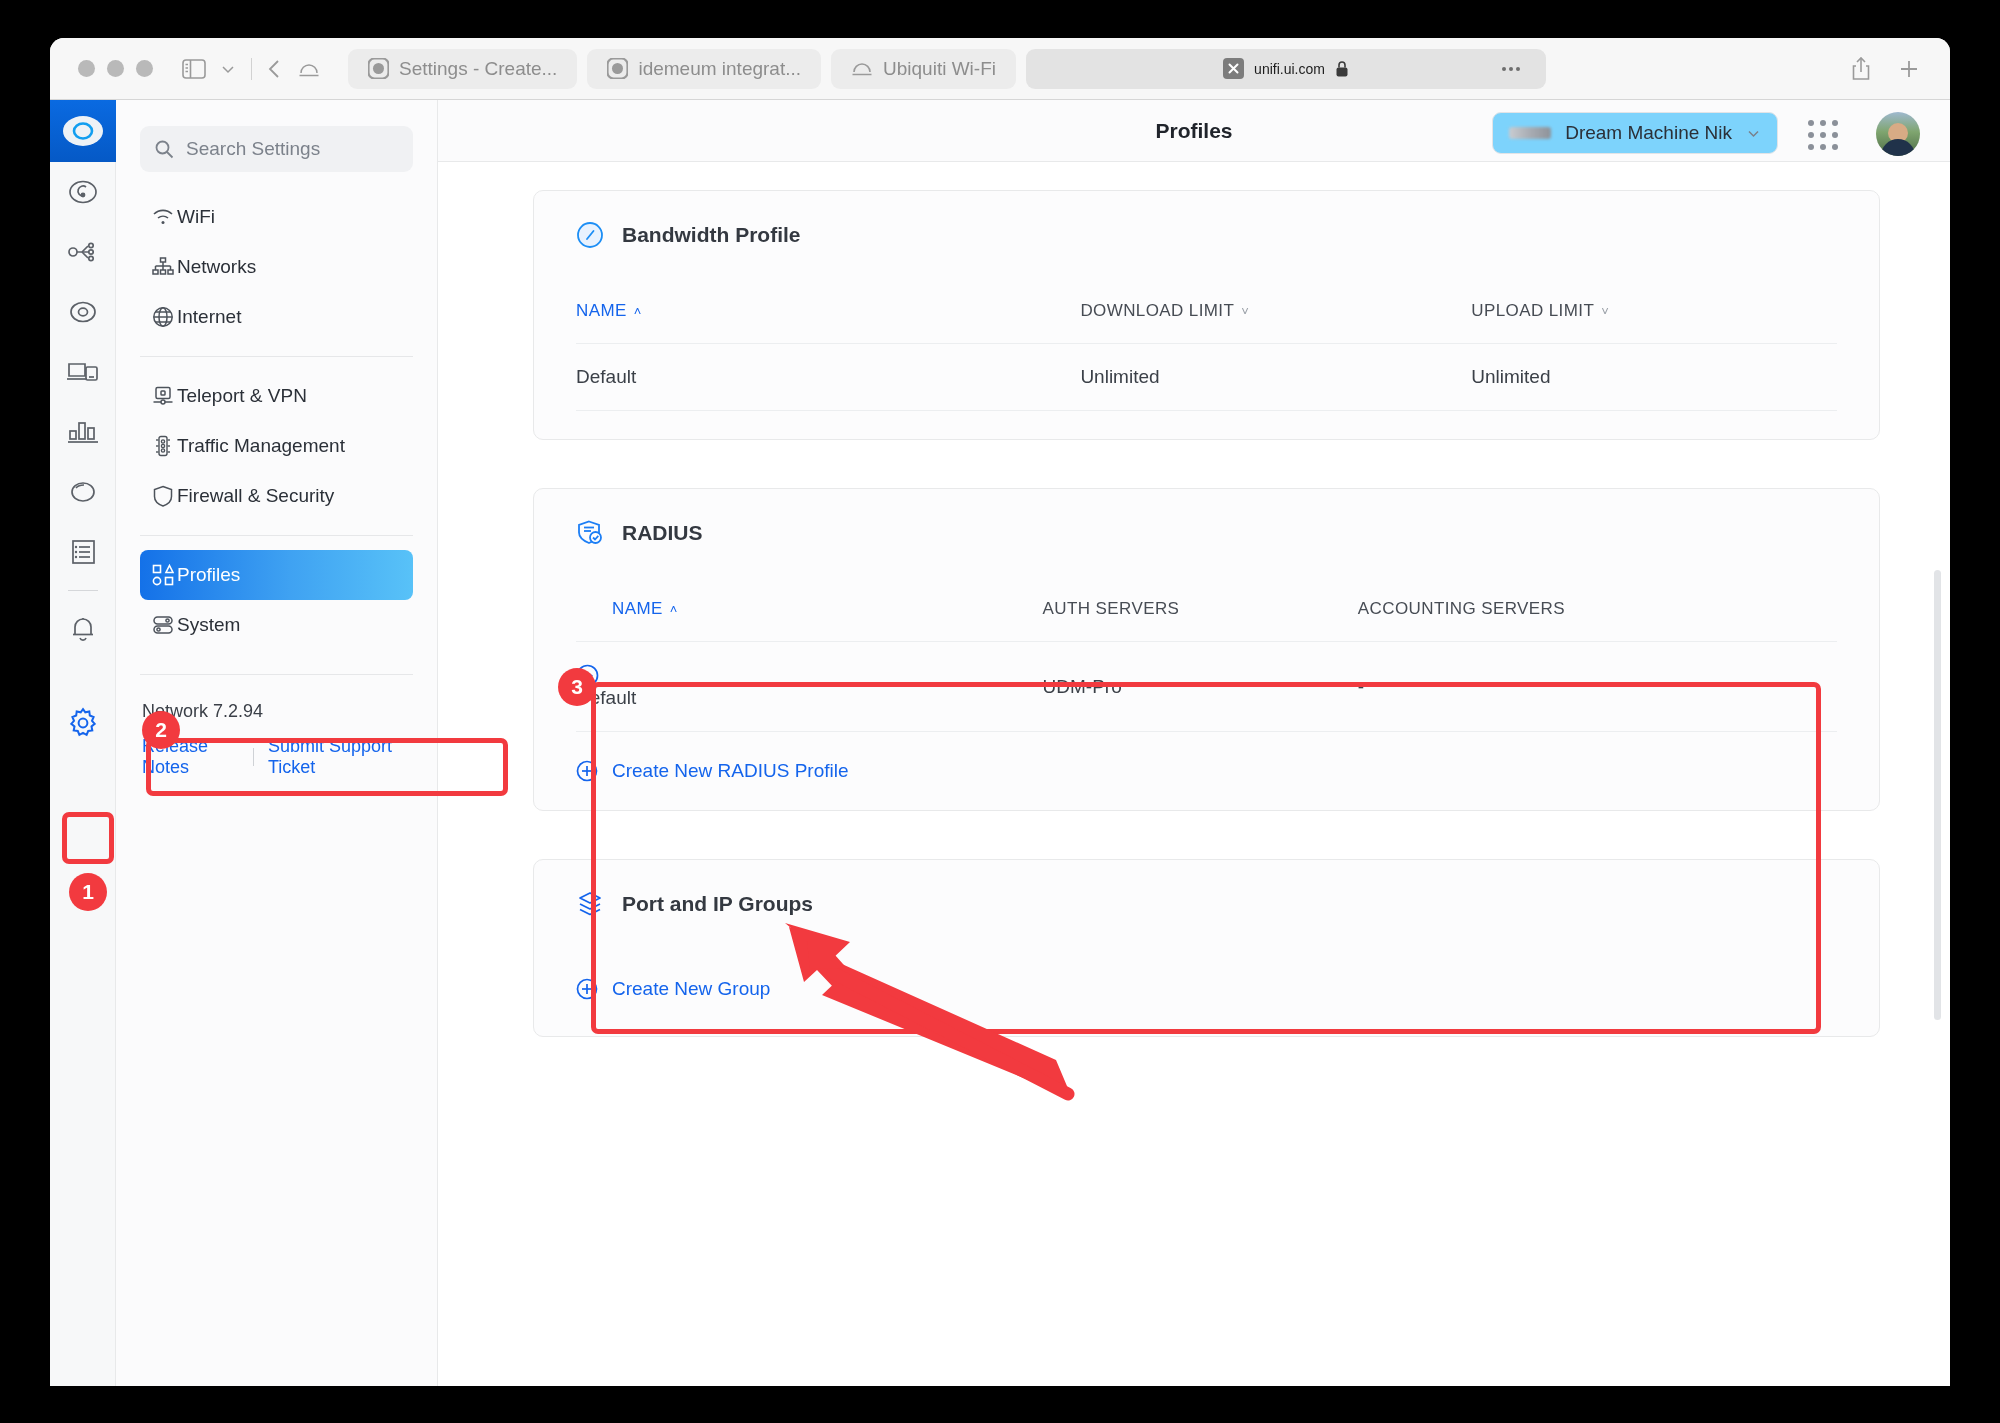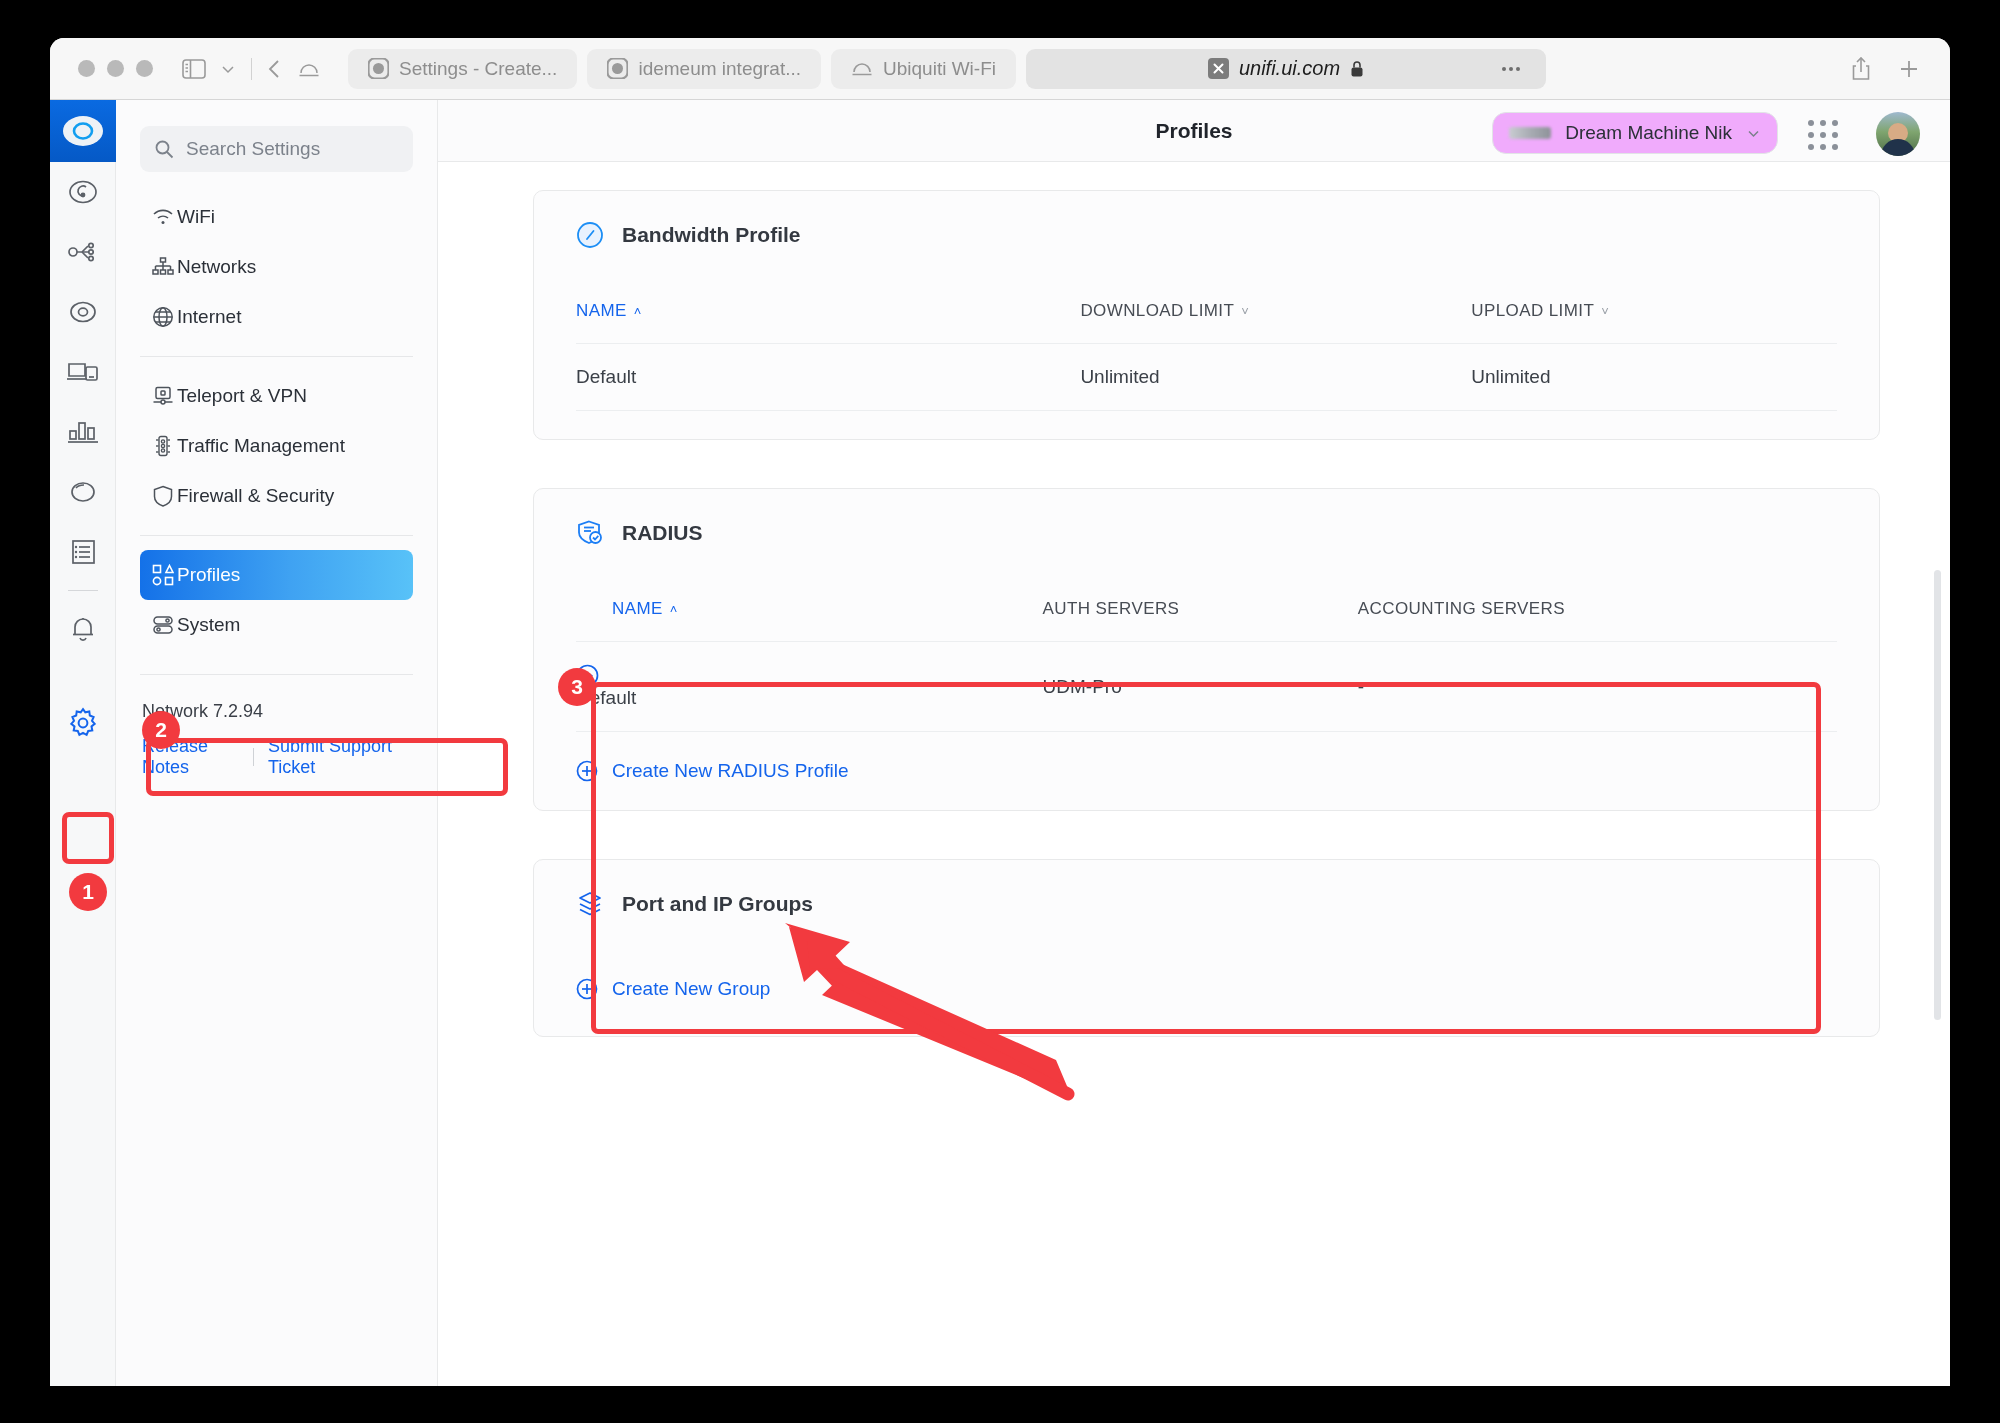--- a/index.html
+++ b/index.html
@@ -290,21 +290,21 @@
         <span>Ubiquiti Wi-Fi</span>
       </div>
 
       <div class="tab active">
         <span class="favicon">
           <svg width="21" height="21" viewBox="0 0 21 21">
               <rect x="0" y="0" width="21" height="21" rx="4" fill="#7c7c7c"></rect>
               <path d="M6.5 6.5 L14.5 14.5 M14.5 6.5 L6.5 14.5" stroke="#ffffff" stroke-width="2" stroke-linecap="round"></path>
             </svg>
         </span>
-        <span style="font-size:20px;font-style:italic;">unifi.ui.com</span>
+        <span style="font-size:14px;">unifi.ui.com</span>
         <span style="display:flex;">
           <svg width="14" height="18" viewBox="0 0 14 18" fill="none" stroke="#3a3a3a" stroke-width="1.6">
               <rect x="1.5" y="7.5" width="11" height="9" rx="2" fill="#3a3a3a" stroke="none"></rect>
               <path d="M4 7.5 V5 a3 3 0 0 1 6 0 V7.5"></path>
             </svg>
         </span>
         <span class="dots-more">
             <i></i>
             <i></i>
             <i></i>
@@ -667,21 +667,21 @@
             <span>Create New Group</span>
           </div>
         </div>
 
       </div>
 
       <div style="position:absolute; right:9px; top:470px; width:7px; height:450px; background:#e2e4e7; border-radius:4px;"></div>
     </div>
 
     <div style="position:absolute; right:172px; top:12px; height:42px; display:flex; align-items:center; gap:14px;
-                padding:0 16px; border:1px solid #e2e4e7; border-radius:14px; background:#f0abfc;justify-content:flex-end;">
+                padding:0 16px; border:1px solid #e2e4e7; border-radius:9px; background:#7dd3fc;justify-content:flex-end;">
       <span style="width:42px; height:12px; border-radius:3px; background:linear-gradient(90deg,#c9ccd1,#a8acb3,#8e9299); filter:blur(1.6px);"></span>
       <span style="font-size:19px; color:#2b3038;">Dream Machine Nik</span>
       <span style="display:flex;">
         <svg width="15" height="15" viewBox="0 0 15 15" fill="none" stroke="#7a808a" stroke-width="1.5">
             <polyline points="3,5.5 7.5,10 12,5.5"></polyline>
           </svg>
       </span>
     </div>
 
     <div style="position:absolute; right:112px; top:20px; display:grid; grid-template-columns:repeat(3,6px); gap:6px;">

